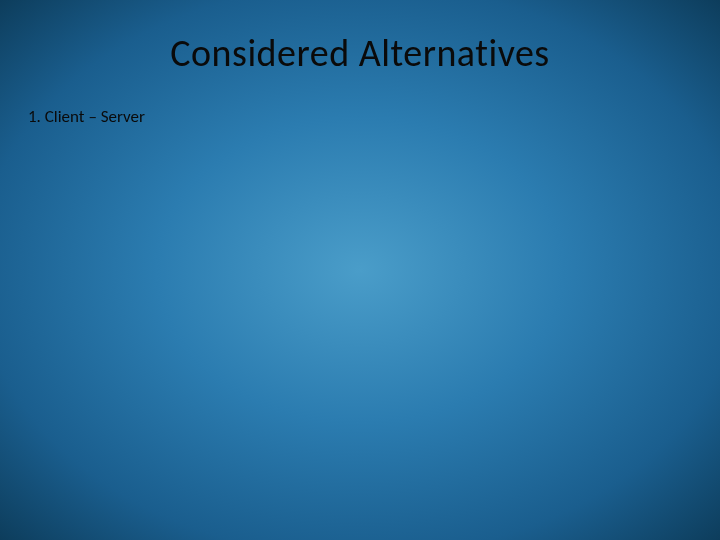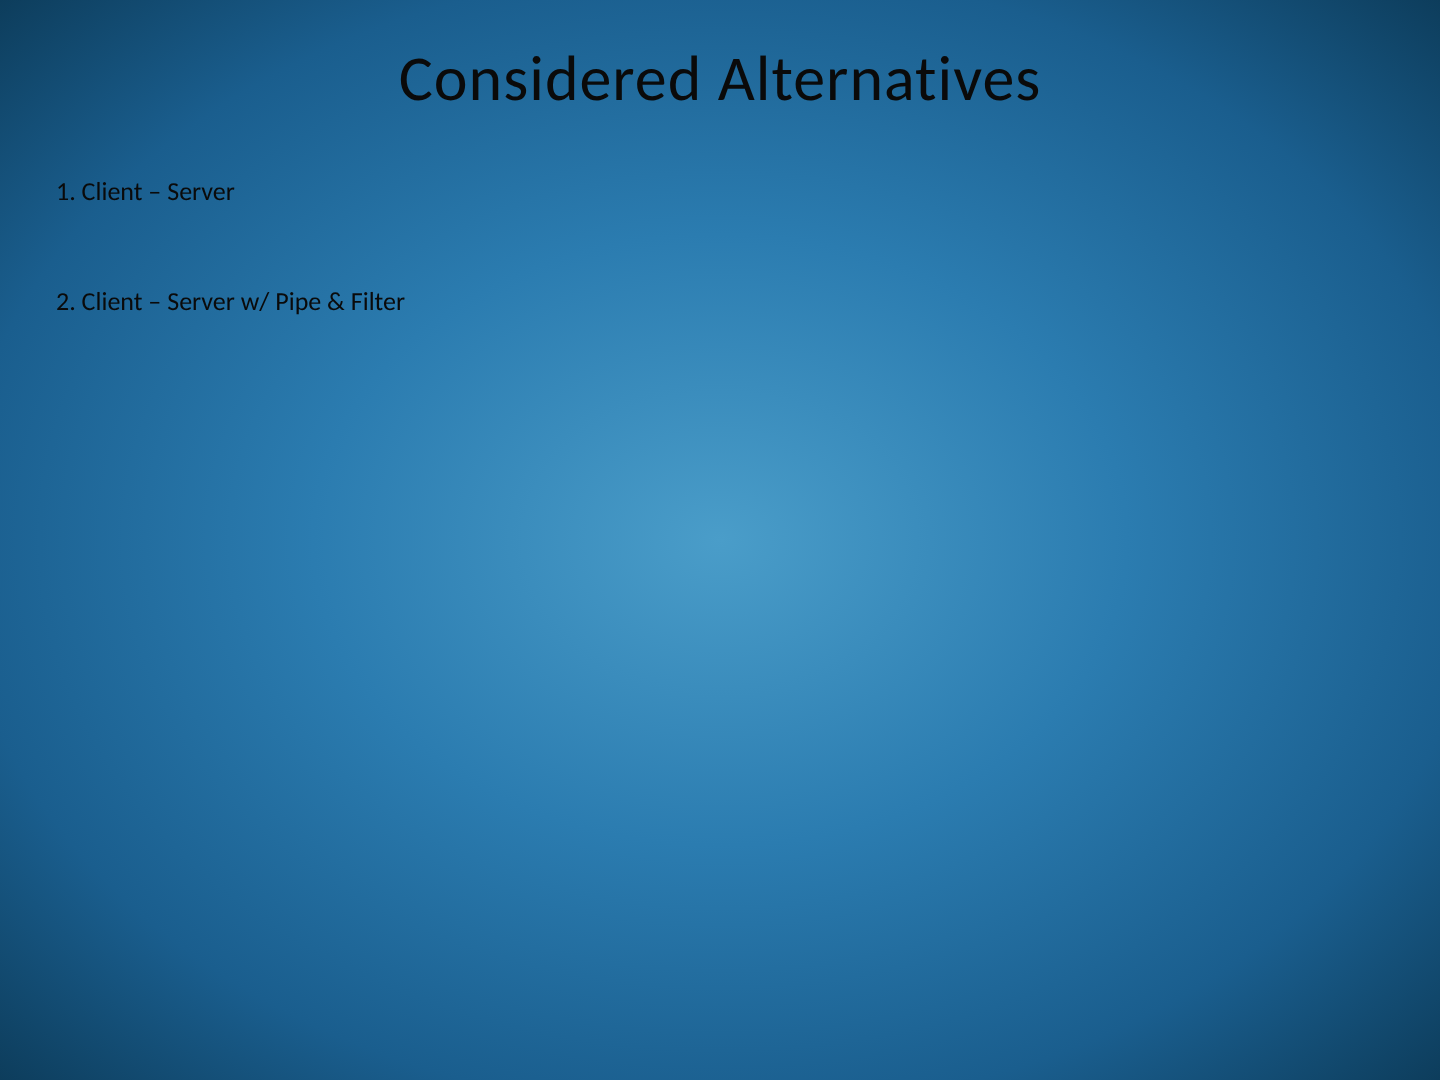--- a/index.html
+++ b/index.html
@@ -15,41 +15,40 @@
     }
     .slide {
       width: 720px;
       height: 540px;
       background: radial-gradient(ellipse at center, #4a9dc9 0%, #2b7cb0 40%, #1a5e8e 75%, #0d3d5c 100%);
       position: relative;
       padding: 0;
     }
     .title {
       color: #0a0a0a;
-      font-size: 32px;
+      font-size: 38px;
       font-weight: 400;
       text-align: center;
-      padding-top: 20px;
+      padding-top: 30px;
       padding-bottom: 30px;
       letter-spacing: 0.5px;
     }
     .content {
       padding-left: 28px;
       padding-right: 28px;
     }
     .item {
       color: #0a0a0a;
-      font-size: 13px;
+      font-size: 17px;
       font-weight: 400;
       margin-bottom: 38px;
       line-height: 1.3;
     }
   </style>
 </head>
 <body>
 
 <div class="slide">
   <h1 class="title">Considered Alternatives</h1>
   <div class="content">
     <div class="item">1. Client – Server</div>
-    <div class="item">2. Client – Server w/ Pipe &amp; Filter</div>
   </div>
 </div>
 
 </body></html>

